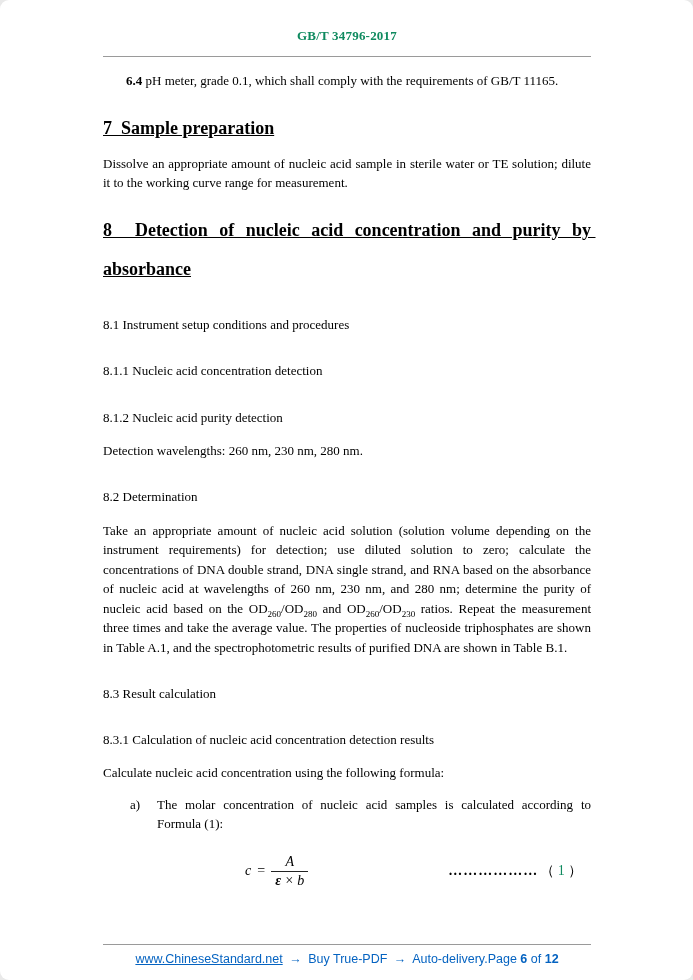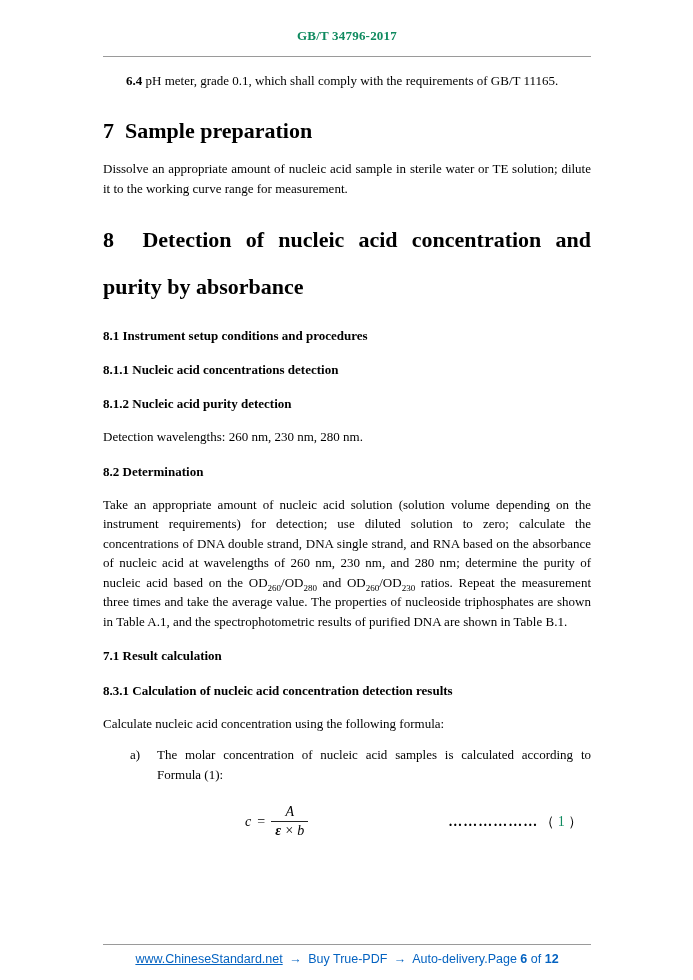--- a/index.html
+++ b/index.html
@@ -3,38 +3,39 @@
 <meta charset="utf-8">
 <style>
   * { margin:0; padding:0; box-sizing:border-box; }
   html,body { background:#e9e9e9; }
   .page {
     width:693px; height:980px; margin:0 auto; background:#ffffff;
     position:relative; color:#000;
     font-family:"Liberation Serif", serif;
     padding:28px 102px 0 103px;
     overflow:hidden;
+    border-radius:9px;
   }
   .doc-header-title {
     text-align:center; font-size:13px; font-weight:bold;
     color:var(--header-green,#0f8a5f); letter-spacing:.2px;
   }
   hr.rule { border:none; border-top:1px solid #9a9a9a; }
   .header-rule { margin-top:12px; }
 
   p.body {
     font-size:13px; line-height:1.5; text-align:justify; margin-top:14px;
   }
   p.body .lead-num { font-weight:bold;margin-left:23px; }
   .sub-heading {
-    font-size:13px; font-weight:bold; margin-top:16px; line-height:1.4;
+    font-size:13px; font-weight:normal; margin-top:28px; line-height:1.4;
   }
   h2.section-heading {
-    font-size:22px; font-weight:bold; margin-top:26px;
-    white-space:pre-wrap; line-height:1.3;
+    font-size:18px; font-weight:bold; margin-top:26px;
+    white-space:pre-wrap; line-height:1.3;text-decoration:underline;
   }
   h2.section-heading.justified {
     text-align:justify; line-height:2.15; margin-top:18px;
   }
   sub.od-sub { font-size:9px; vertical-align:sub; line-height:0; }
 
   .list-item {
     display:flex; margin-top:12px; padding-left:27px;
     font-size:13px; line-height:1.5;
   }
@@ -76,32 +77,32 @@
 
 
   <h2 class="section-heading">7  Sample preparation</h2>
 
   <p class="body">Dissolve an appropriate amount of nucleic acid sample in sterile water or TE solution; dilute it to the working curve range for measurement.</p>
 
   <h2 class="section-heading justified">8  Detection of nucleic acid concentration and purity by absorbance</h2>
 
   <div class="sub-heading">8.1 Instrument setup conditions and procedures</div>
 
-  <div class="sub-heading">8.1.1 Nucleic acid concentrations detection</div>
+  <div class="sub-heading">8.1.1 Nucleic acid concentration detection</div>
 
 
   <div class="sub-heading">8.1.2 Nucleic acid purity detection</div>
 
   <p class="body">Detection wavelengths: 260 nm, 230 nm, 280 nm.</p>
 
   <div class="sub-heading">8.2 Determination</div>
 
   <p class="body"><span>Take an appropriate amount of nucleic acid solution (solution volume depending on the instrument requirements) for detection; use diluted solution to zero; calculate the concentrations of DNA double strand, DNA single strand, and RNA based on the absorbance of nucleic acid at wavelengths of 260 nm, 230 nm, and 280 nm; determine the purity of nucleic acid based on the OD</span><sub class="od-sub">260</sub><span>/OD</span><sub class="od-sub">280</sub><span> and OD</span><sub class="od-sub">260</sub><span>/OD</span><sub class="od-sub">230</sub><span> ratios. Repeat the measurement three times and take the average value. The properties of nucleoside triphosphates are shown in Table A.1, and the spectrophotometric results of purified DNA are shown in Table B.1.</span></p>
 
-  <div class="sub-heading">7.1 Result calculation</div>
+  <div class="sub-heading">8.3 Result calculation</div>
 
   <div class="sub-heading">8.3.1 Calculation of nucleic acid concentration detection results</div>
 
   <p class="body">Calculate nucleic acid concentration using the following formula:</p>
 
   <div class="list-item">
     <span class="marker">a)</span>
     <span class="item-text">The molar concentration of nucleic acid samples is calculated according to Formula (1):</span>
   </div>
 

